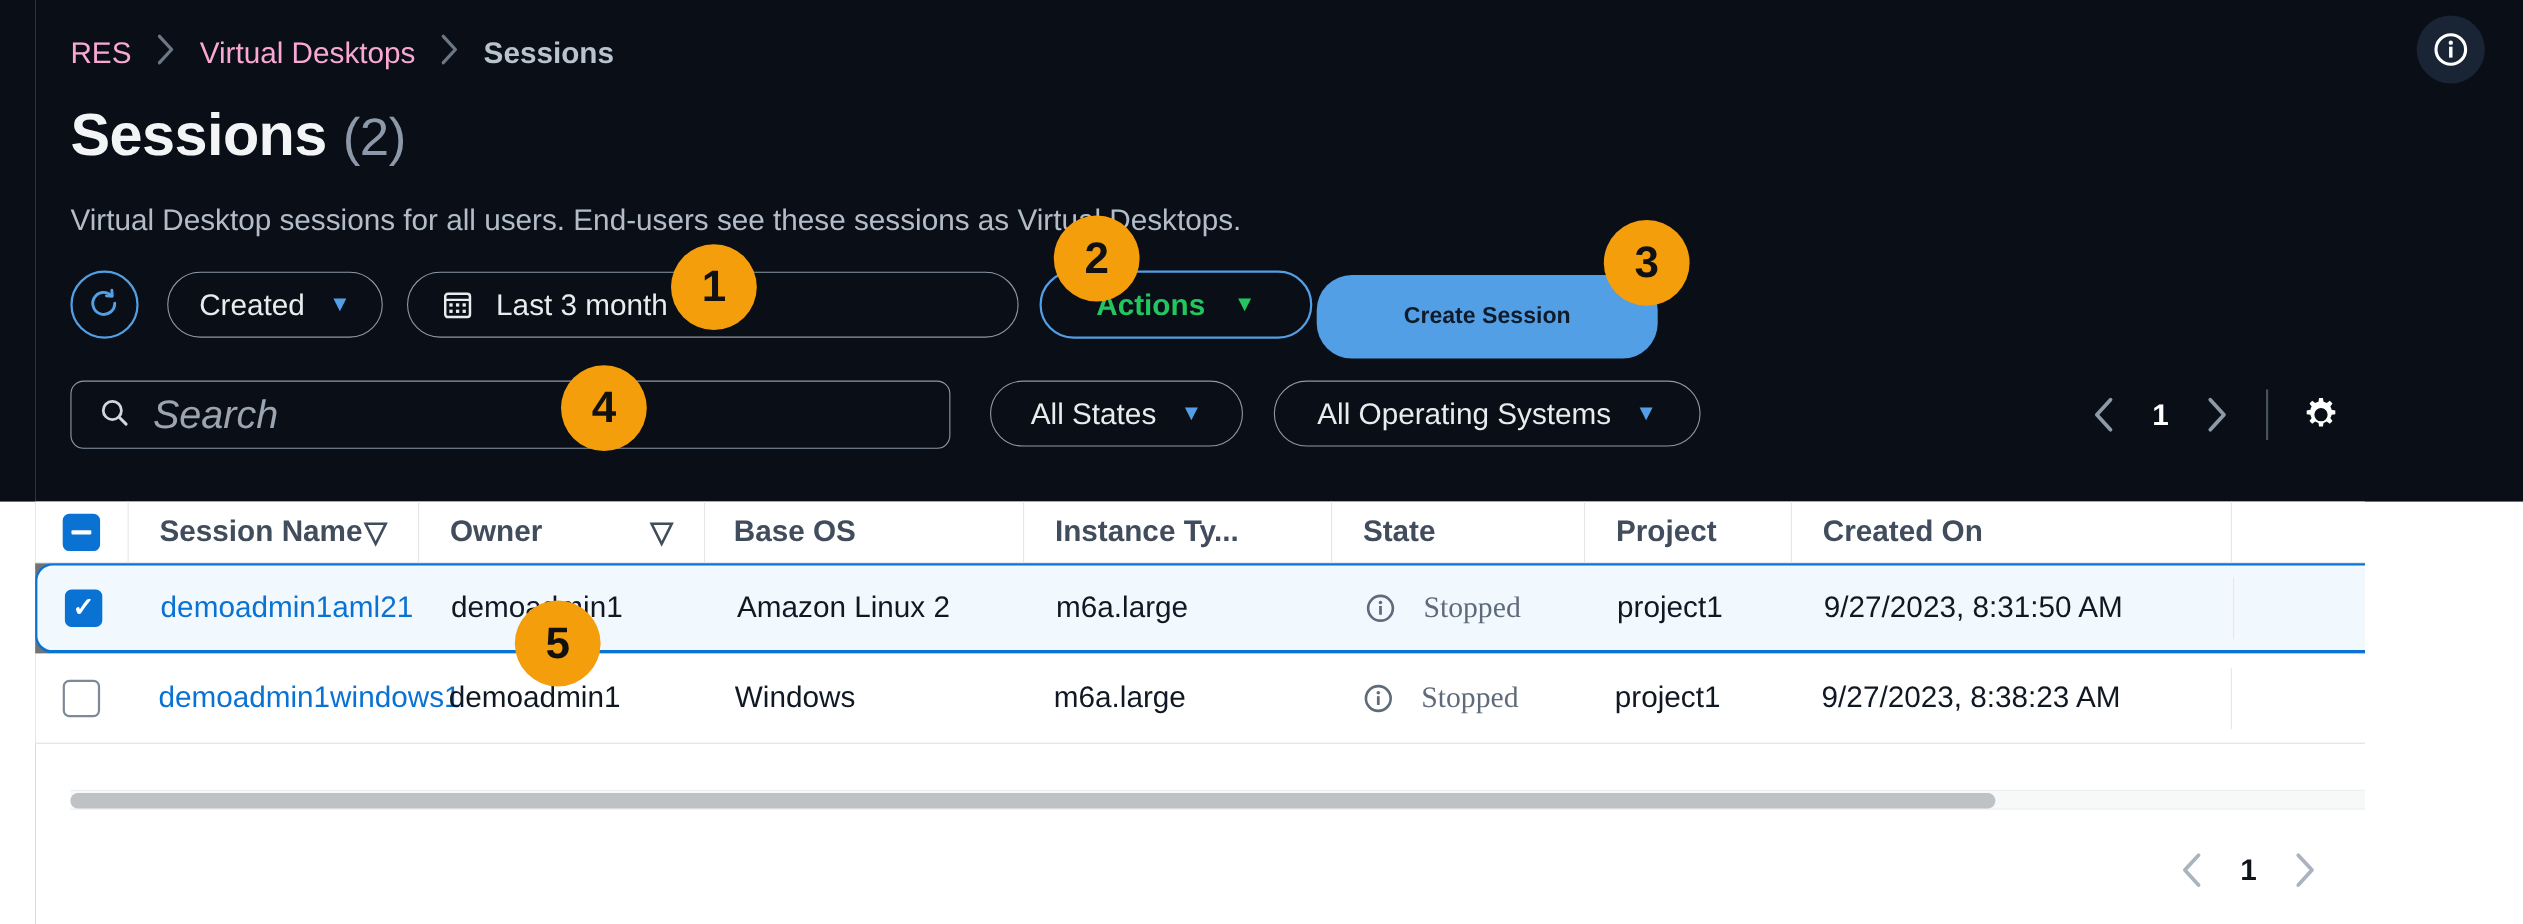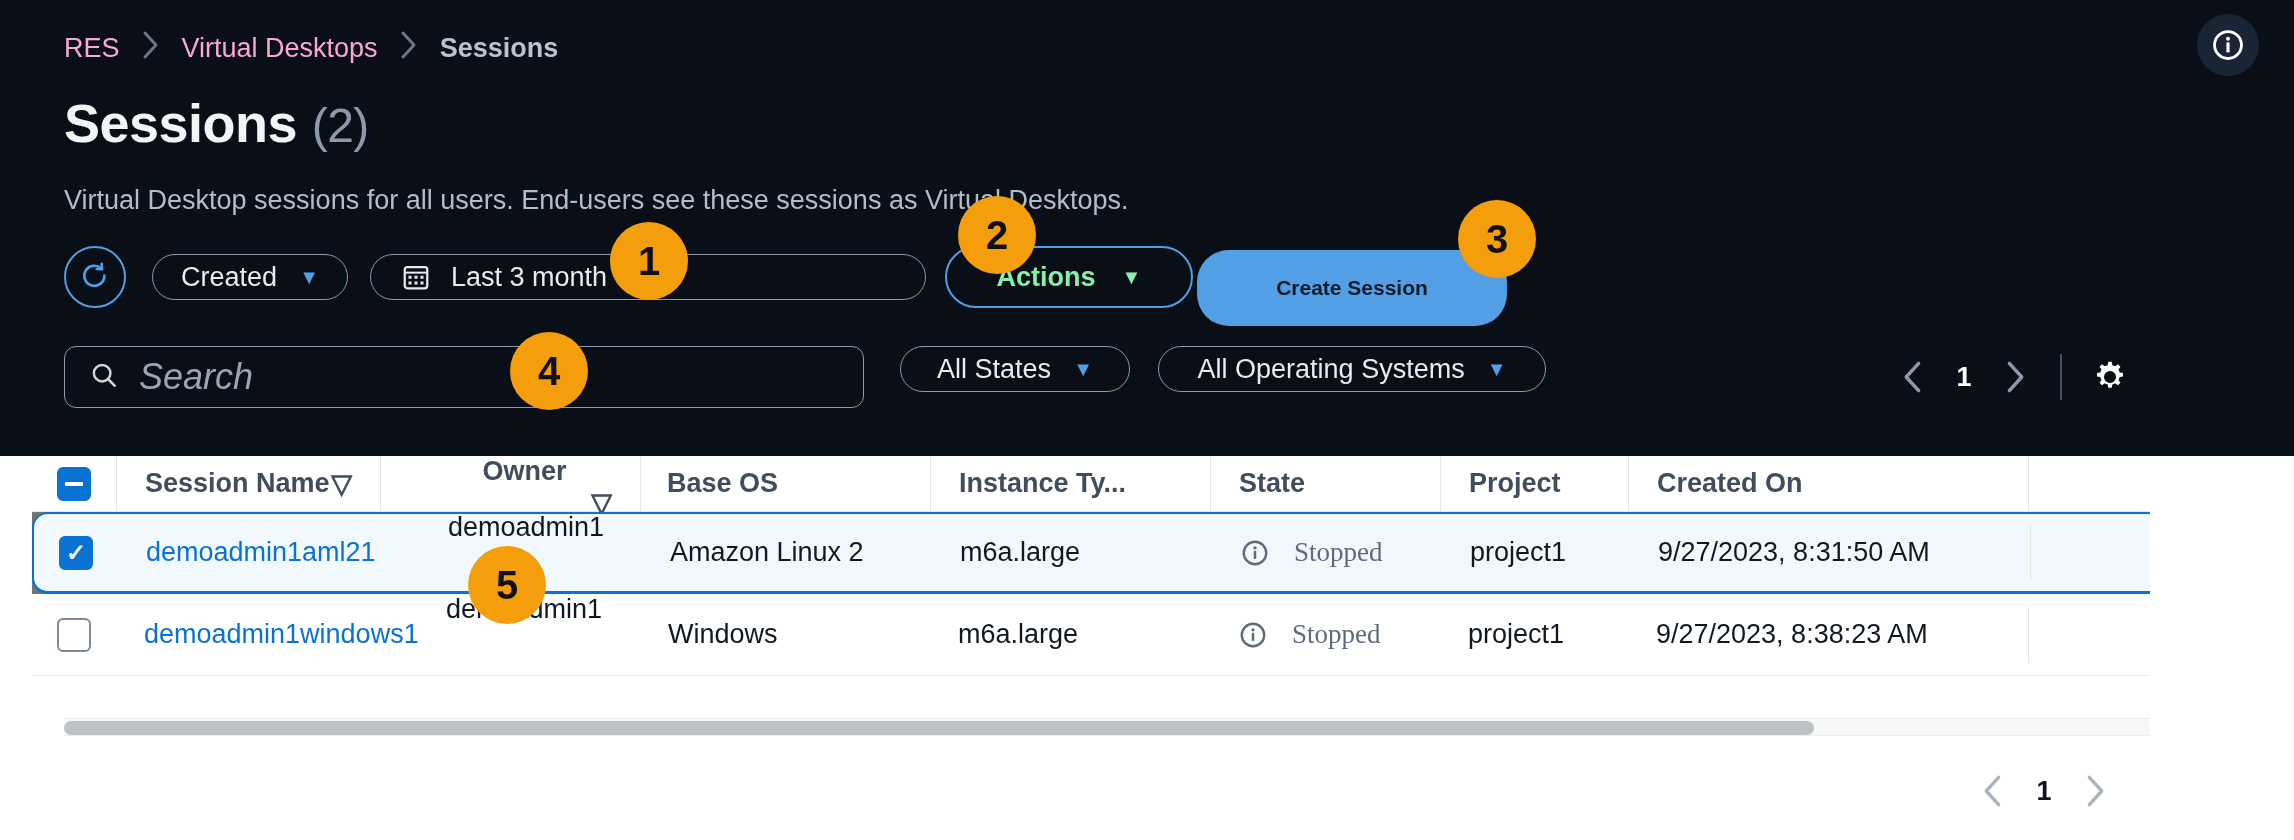--- a/index.html
+++ b/index.html
@@ -83,21 +83,21 @@
     left: 64px; top: 246px;
     display: flex; align-items: center;
   }
   .refresh-btn {
     width: 62px; height: 62px; border-radius: 50%;
     border: 2px solid #539fe5;
     display: flex; align-items: center; justify-content: center;
     background: transparent; cursor: pointer;
   }
   .btn-outline {
-    height: 46px;
+    height: 60px;
     border: 1px solid #8d99a8;
     border-radius: 32px;
     background: transparent;
     color: #e9ebed;
     font-size: 27px;
     display: inline-flex; align-items: center; justify-content: center;
     padding: 0 28px;
     cursor: pointer;
     white-space: nowrap;
   }
@@ -111,21 +111,21 @@
   }
   .cal-icon { margin-right: 20px; display: inline-flex; }
 
   .btn-actions {
     position: absolute;
     left: 945px; top: 246px;
     height: 62px; width: 248px;
     border: 2px solid #539fe5;
     border-radius: 32px;
     background: transparent;
-    color: #86efac;
+    color: #22c55e;
     font-size: 27px; font-weight: bold;
     display: inline-flex; align-items: center; justify-content: center;
     cursor: pointer;
   }
   .btn-actions .caret { font-size: 20px; margin-left: 26px; }
 
   .btn-create {
     position: absolute;
     left: 1197px; top: 250px;
     height: 76px; width: 310px;
@@ -214,21 +214,21 @@
     font-size: 27px; font-weight: bold; color: #414d5c;
     display: flex; align-items: center;
     height: 56px;
     border-left: 1px solid #e4e7ea;
     padding-left: 28px;
     white-space: nowrap;
   }
   .th .sort-ico { margin-left: auto; margin-right: 28px; }
   .col-check { width: 84px; display: flex; align-items: center; justify-content: center; height: 56px;}
   .col-session { width: 264px; }
-  .col-owner   { width: 260px; flex-direction: column; }
+  .col-owner   { width: 260px; }
   .col-os      { width: 290px; padding-left: 26px; }
   .col-type    { width: 280px; }
   .col-state   { width: 230px; }
   .col-project { width: 188px; }
   .col-created { width: 400px; }
   .col-tail    { width: 10px; border-left: 1px solid #e4e7ea; height: 56px;}
 
   .trow {
     display: flex; align-items: center;
     height: 82px;

